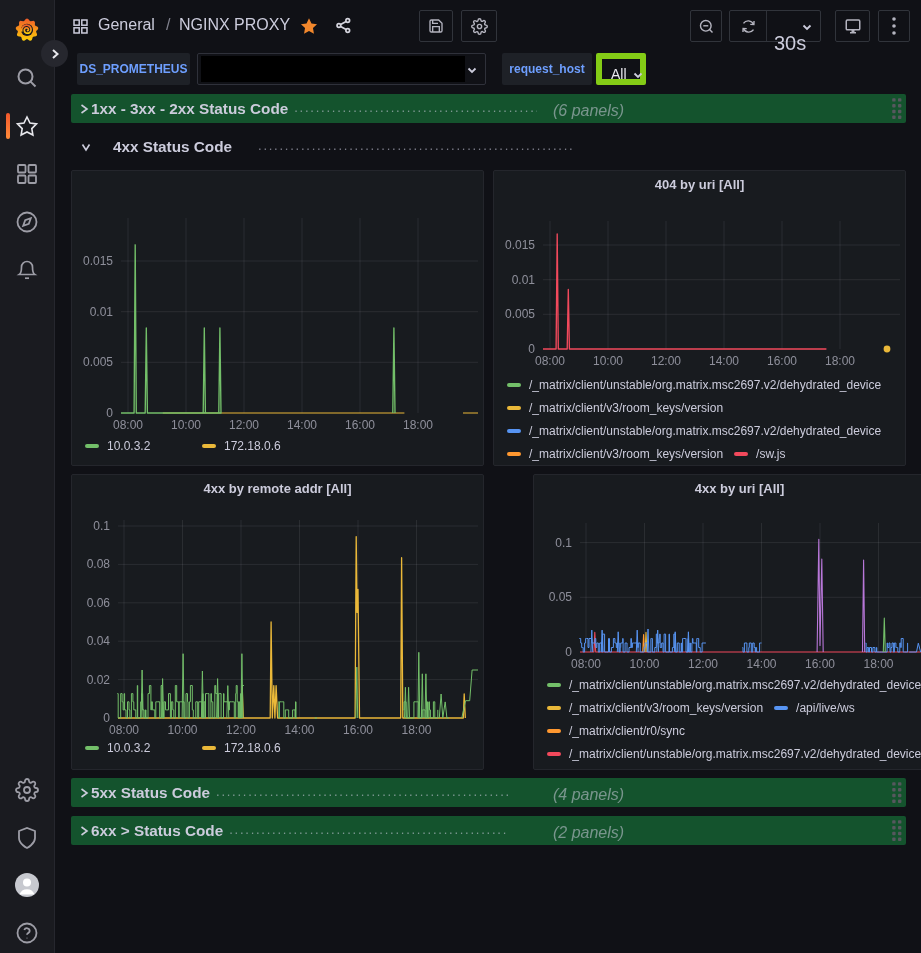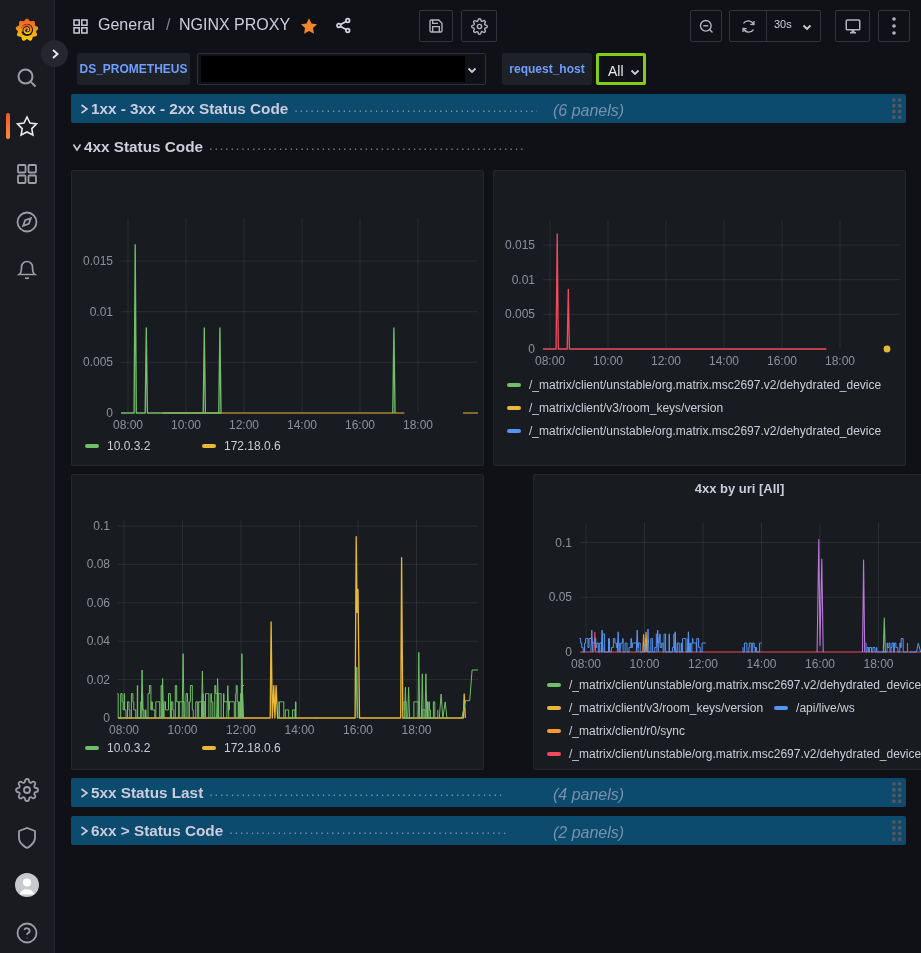--- a/index.html
+++ b/index.html
@@ -11,21 +11,21 @@
 .sicon { position:absolute; left:15px; width:24px; height:24px; color:#9d9da6; }
 .sicon svg { width:24px; height:24px; display:block; }
 #expander { position:absolute; left:41px; top:40px; width:27px; height:27px; background:#26272e; border-radius:50%; z-index:30; display:flex; align-items:center; justify-content:center; }
 
 #topnav { left:55px; top:0; width:866px; height:52px; background:#101116; }
 .crumb { color:#ccccdc; font-size:16px; }
 .tbtn { position:absolute; top:10px; height:32px; border:1px solid #31343b; border-radius:2px; background:transparent; display:flex; align-items:center; justify-content:center; color:#b4b4bf; }
 
 .varlabel { position:absolute; top:53px; height:32px; background:#1e2127; border-radius:2px; display:flex; align-items:center; justify-content:center; color:#6e9fff; font-size:12px; font-weight:700;text-align:right; }
 
-.rowhdr { position:absolute; left:71px; width:835px; height:29px; background:#0c4a6e; border-radius:2px; display:flex; align-items:center; }
+.rowhdr { position:absolute; left:71px; width:835px; height:29px; background:#14532d; border-radius:2px; display:flex; align-items:center; }
 .rowtitle { color:#ccccdc; font-size:15.3px; font-weight:600; margin-left:0; white-space:nowrap; }
 .dots { overflow:hidden; white-space:nowrap; color:rgba(204,204,220,0.58); font-size:13px; letter-spacing:1.75px; margin-left:6px; height:17px; }
 .pcount { position:absolute; left:482px; top:8px; color:rgba(204,204,220,0.55); font-size:16px; font-style:italic; white-space:nowrap; }
 .rchev { margin-left:6px; width:14px; height:14px; color:#ccccdc; flex:none; }
 .dragh { position:absolute; right:4px; top:4px; width:10px; height:22px; color:#56585e; }
 
 .panel { position:absolute; width:413px; height:296px; background:#181b1f; border:1px solid #24262c; border-radius:2px; overflow:hidden; }
 .ptitle { position:absolute; top:6px; left:0; width:100%; text-align:center; color:#ccccdc; font-size:13px; font-weight:600; }
 .legend { position:absolute; font-size:12px; color:#ccccdc; white-space:nowrap; }
 .legurl { letter-spacing:0; }
@@ -78,21 +78,21 @@
       </svg>
   </div>
   <div class="tbtn" style="left:729px;width:92px;">
     <svg style="position:absolute;left:10px;top:7px;" width="17" height="17" viewBox="0 0 24 24" fill="none" stroke="currentColor" stroke-width="2">
         <path d="M4.9 7.5a8.2 8.2 0 0 1 14.2 1.5"></path>
         <path d="M19.1 16.5a8.2 8.2 0 0 1-14.2-1.5"></path>
         <polyline points="19.8 4.2 19.6 9.3 14.5 9.0"></polyline>
         <polyline points="4.2 19.8 4.4 14.7 9.5 15.0"></polyline>
       </svg>
     <div style="position:absolute;left:36px;top:0;width:1px;height:30px;background:#2e3138"></div>
-    <span style="position:absolute;left:44px;top:7px;font-size:11px;color:#ccccdc;">30s</span>
+    <span style="position:absolute;left:44px;top:21px;font-size:20px;color:#ccccdc;">30s</span>
     <svg style="position:absolute;left:72px;top:13px;" width="10" height="7" viewBox="0 0 10 7" fill="none" stroke="#ccccdc" stroke-width="1.8">
         <polyline points="1.5 1.5 5 5 8.5 1.5"></polyline>
       </svg>
   </div>
   <div class="tbtn" style="left:835px;width:35px;">
     <svg width="18" height="18" viewBox="0 0 24 24" fill="none" stroke="currentColor" stroke-width="2">
         <rect x="3" y="4" width="18" height="13" rx="1.5"></rect>
         <rect x="10" y="17" width="4" height="3" fill="currentColor" stroke="none"></rect>
         <line x1="8" y1="21" x2="16" y2="21"></line>
       </svg>
@@ -106,21 +106,21 @@
   </div>
 
   <div class="varlabel" style="left:77px;width:113px;">DS_PROMETHEUS</div>
   <div class="abs" style="left:197px;top:53px;width:289px;height:32px;background:#101116;border:1px solid #2f313a;border-radius:2px;">
     <div style="position:absolute;left:3px;top:2px;width:264px;height:26px;background:#000;"></div>
     <svg style="position:absolute;right:8px;top:13px;" width="10" height="7" viewBox="0 0 10 7" fill="none" stroke="#ccccdc" stroke-width="1.8">
         <polyline points="1.5 1.5 5 5 8.5 1.5"></polyline>
       </svg>
   </div>
   <div class="varlabel" style="left:502px;width:90px;">request_host</div>
-  <div class="abs" style="left:596px;top:53px;width:50px;height:32px;border:3px solid #84cc16;border-radius:2px;">
+  <div class="abs" style="left:596px;top:53px;width:50px;height:32px;border:6px solid #84cc16;border-radius:2px;">
     <span style="position:absolute;left:9px;top:7px;font-size:14px;color:#e8e8ed;">All</span>
     <svg style="position:absolute;left:31px;top:13px;" width="10" height="7" viewBox="0 0 10 7" fill="none" stroke="#ccccdc" stroke-width="1.8">
         <polyline points="1.5 1.5 5 5 8.5 1.5"></polyline>
       </svg>
   </div>
 
   <div class="rowhdr" style="top:94px;">
     <svg class="rchev" viewBox="0 0 14 14" fill="none" stroke="currentColor" stroke-width="1.6">
         <polyline points="4.5 3 10 7 4.5 11"></polyline>
       </svg>
@@ -131,32 +131,32 @@
         <rect x="0.2" y="0.2" width="3.4" height="3.4" rx="0.9"></rect>
         <rect x="6" y="0.2" width="3.4" height="3.4" rx="0.9"></rect>
         <rect x="0.2" y="6" width="3.4" height="3.4" rx="0.9"></rect>
         <rect x="6" y="6" width="3.4" height="3.4" rx="0.9"></rect>
         <rect x="0.2" y="11.8" width="3.4" height="3.4" rx="0.9"></rect>
         <rect x="6" y="11.8" width="3.4" height="3.4" rx="0.9"></rect>
         <rect x="0.2" y="17.6" width="3.4" height="3.4" rx="0.9"></rect>
         <rect x="6" y="17.6" width="3.4" height="3.4" rx="0.9"></rect>
       </svg>
   </div>
-  <div class="abs" style="left:62px;top:132px;width:835px;height:29px;display:flex;align-items:center;">
+  <div class="abs" style="left:71px;top:132px;width:835px;height:29px;display:flex;align-items:center;gap:20px;">
     <svg class="rchev" style="margin-left:8px;" viewBox="0 0 14 14" fill="none" stroke="#ccccdc" stroke-width="1.6">
         <polyline points="3.5 4.5 7 10 10.5 4.5"></polyline>
       </svg>
     <span class="rowtitle">4xx Status Code</span>
     <span class="dots" style="width:317px;">....................................................................................................................</span>
   </div>
   <div class="rowhdr" style="top:778px;">
     <svg class="rchev" viewBox="0 0 14 14" fill="none" stroke="currentColor" stroke-width="1.6">
         <polyline points="4.5 3 10 7 4.5 11"></polyline>
       </svg>
-    <span class="rowtitle">5xx Status Last</span>
+    <span class="rowtitle">5xx Status Code</span>
     <span class="dots" style="width:292px;">....................................................................................................................</span>
     <span class="pcount">(4 panels)</span>
     <svg class="dragh" viewBox="0 0 10 22" fill="currentColor">
         <rect x="0.2" y="0.2" width="3.4" height="3.4" rx="0.9"></rect>
         <rect x="6" y="0.2" width="3.4" height="3.4" rx="0.9"></rect>
         <rect x="0.2" y="6" width="3.4" height="3.4" rx="0.9"></rect>
         <rect x="6" y="6" width="3.4" height="3.4" rx="0.9"></rect>
         <rect x="0.2" y="11.8" width="3.4" height="3.4" rx="0.9"></rect>
         <rect x="6" y="11.8" width="3.4" height="3.4" rx="0.9"></rect>
         <rect x="0.2" y="17.6" width="3.4" height="3.4" rx="0.9"></rect>
@@ -208,20 +208,21 @@
 <polyline points="49.0,242.0 62.1,242.0 63.2,73.8 64.3,242.0 73.2,242.0 74.3,156.9 75.4,242.0 131.2,242.0 132.3,156.9 133.4,242.0 146.8,242.0 147.9,156.9 149.0,242.0 90.8,242.0" fill="none" stroke="#73BF69" stroke-width="1.35" stroke-linejoin="round"></polyline>
 <polyline points="320.8,242.0 321.9,156.9 323.0,242.0" fill="none" stroke="#73BF69" stroke-width="1.35" stroke-linejoin="round"></polyline>
 </svg>
 <div class="legend" style="left:13px;top:437px_NO"></div>
 <div class="legend" style="left:13px;top:268px;"><span class="sw" style="background:#73BF69"></span>10.0.3.2</div>
 <div class="legend" style="left:130px;top:268px;"><span class="sw" style="background:#EAB839"></span>172.18.0.6</div>
 
     <div class="legend" style="left:13px;top:438px_FIX;"></div>
   </div>
   <div class="panel" style="left:493px;top:170px;">
+    <div class="ptitle">404 by uri [All]</div>
     <svg style="position:absolute;left:0;top:0;" width="413" height="296" viewBox="0 0 413 296">
 <line x1="49" y1="143.3" x2="406" y2="143.3" stroke="rgba(204,204,220,0.10)" stroke-width="1"></line>
 <line x1="49" y1="108.7" x2="406" y2="108.7" stroke="rgba(204,204,220,0.10)" stroke-width="1"></line>
 <line x1="49" y1="74.0" x2="406" y2="74.0" stroke="rgba(204,204,220,0.10)" stroke-width="1"></line>
 <line x1="56.0" y1="50" x2="56.0" y2="178" stroke="rgba(204,204,220,0.10)" stroke-width="1"></line>
 <line x1="114.0" y1="50" x2="114.0" y2="178" stroke="rgba(204,204,220,0.10)" stroke-width="1"></line>
 <line x1="172.0" y1="50" x2="172.0" y2="178" stroke="rgba(204,204,220,0.10)" stroke-width="1"></line>
 <line x1="230.0" y1="50" x2="230.0" y2="178" stroke="rgba(204,204,220,0.10)" stroke-width="1"></line>
 <line x1="288.0" y1="50" x2="288.0" y2="178" stroke="rgba(204,204,220,0.10)" stroke-width="1"></line>
 <line x1="346.0" y1="50" x2="346.0" y2="178" stroke="rgba(204,204,220,0.10)" stroke-width="1"></line>
@@ -234,22 +235,24 @@
 <text x="172.0" y="194.0" text-anchor="middle" font-size="12" fill="rgba(204,204,220,0.65)">12:00</text>
 <text x="230.0" y="194.0" text-anchor="middle" font-size="12" fill="rgba(204,204,220,0.65)">14:00</text>
 <text x="288.0" y="194.0" text-anchor="middle" font-size="12" fill="rgba(204,204,220,0.65)">16:00</text>
 <text x="346.0" y="194.0" text-anchor="middle" font-size="12" fill="rgba(204,204,220,0.65)">18:00</text>
 <polyline points="49.0,178.0 62.1,178.0 63.2,62.9 64.3,178.0 73.2,178.0 74.3,118.4 75.4,178.0 332.4,178.0" fill="none" stroke="#F2495C" stroke-width="1.35" stroke-linejoin="round"></polyline>
 <circle cx="393" cy="178" r="3.4" fill="#EAB839"></circle>
 </svg>
       <div class="legend legurl" style="left:13px;top:207px;width:400px;overflow:hidden;"><span class="sw" style="background:#73BF69"></span>/_matrix/client/unstable/org.matrix.msc2697.v2/dehydrated_device</div>
       <div class="legend legurl" style="left:13px;top:230px;width:400px;overflow:hidden;"><span class="sw" style="background:#EAB839"></span>/_matrix/client/v3/room_keys/version</div>
       <div class="legend legurl" style="left:13px;top:253px;width:400px;overflow:hidden;"><span class="sw" style="background:#5794F2"></span>/_matrix/client/unstable/org.matrix.msc2697.v2/dehydrated_device</div>
+      <div class="legend legurl" style="left:13px;top:276px;width:400px;overflow:hidden;"><span class="sw" style="background:#FF9830"></span>/_matrix/client/v3/room_keys/version<span class="sw" style="background:#F2495C;margin-left:11px;"></span>/sw.js</div>
   </div>
   <div class="panel" style="left:71px;top:474px;">
+    <div class="ptitle">4xx by remote addr [All]</div>
     <svg style="position:absolute;left:0;top:0;" width="413" height="296" viewBox="0 0 413 296">
 <line x1="46" y1="204.6" x2="406" y2="204.6" stroke="rgba(204,204,220,0.10)" stroke-width="1"></line>
 <line x1="46" y1="166.2" x2="406" y2="166.2" stroke="rgba(204,204,220,0.10)" stroke-width="1"></line>
 <line x1="46" y1="127.8" x2="406" y2="127.8" stroke="rgba(204,204,220,0.10)" stroke-width="1"></line>
 <line x1="46" y1="89.4" x2="406" y2="89.4" stroke="rgba(204,204,220,0.10)" stroke-width="1"></line>
 <line x1="46" y1="51.0" x2="406" y2="51.0" stroke="rgba(204,204,220,0.10)" stroke-width="1"></line>
 <line x1="52.0" y1="45" x2="52.0" y2="243" stroke="rgba(204,204,220,0.10)" stroke-width="1"></line>
 <line x1="110.5" y1="45" x2="110.5" y2="243" stroke="rgba(204,204,220,0.10)" stroke-width="1"></line>
 <line x1="169.0" y1="45" x2="169.0" y2="243" stroke="rgba(204,204,220,0.10)" stroke-width="1"></line>
 <line x1="227.5" y1="45" x2="227.5" y2="243" stroke="rgba(204,204,220,0.10)" stroke-width="1"></line>

